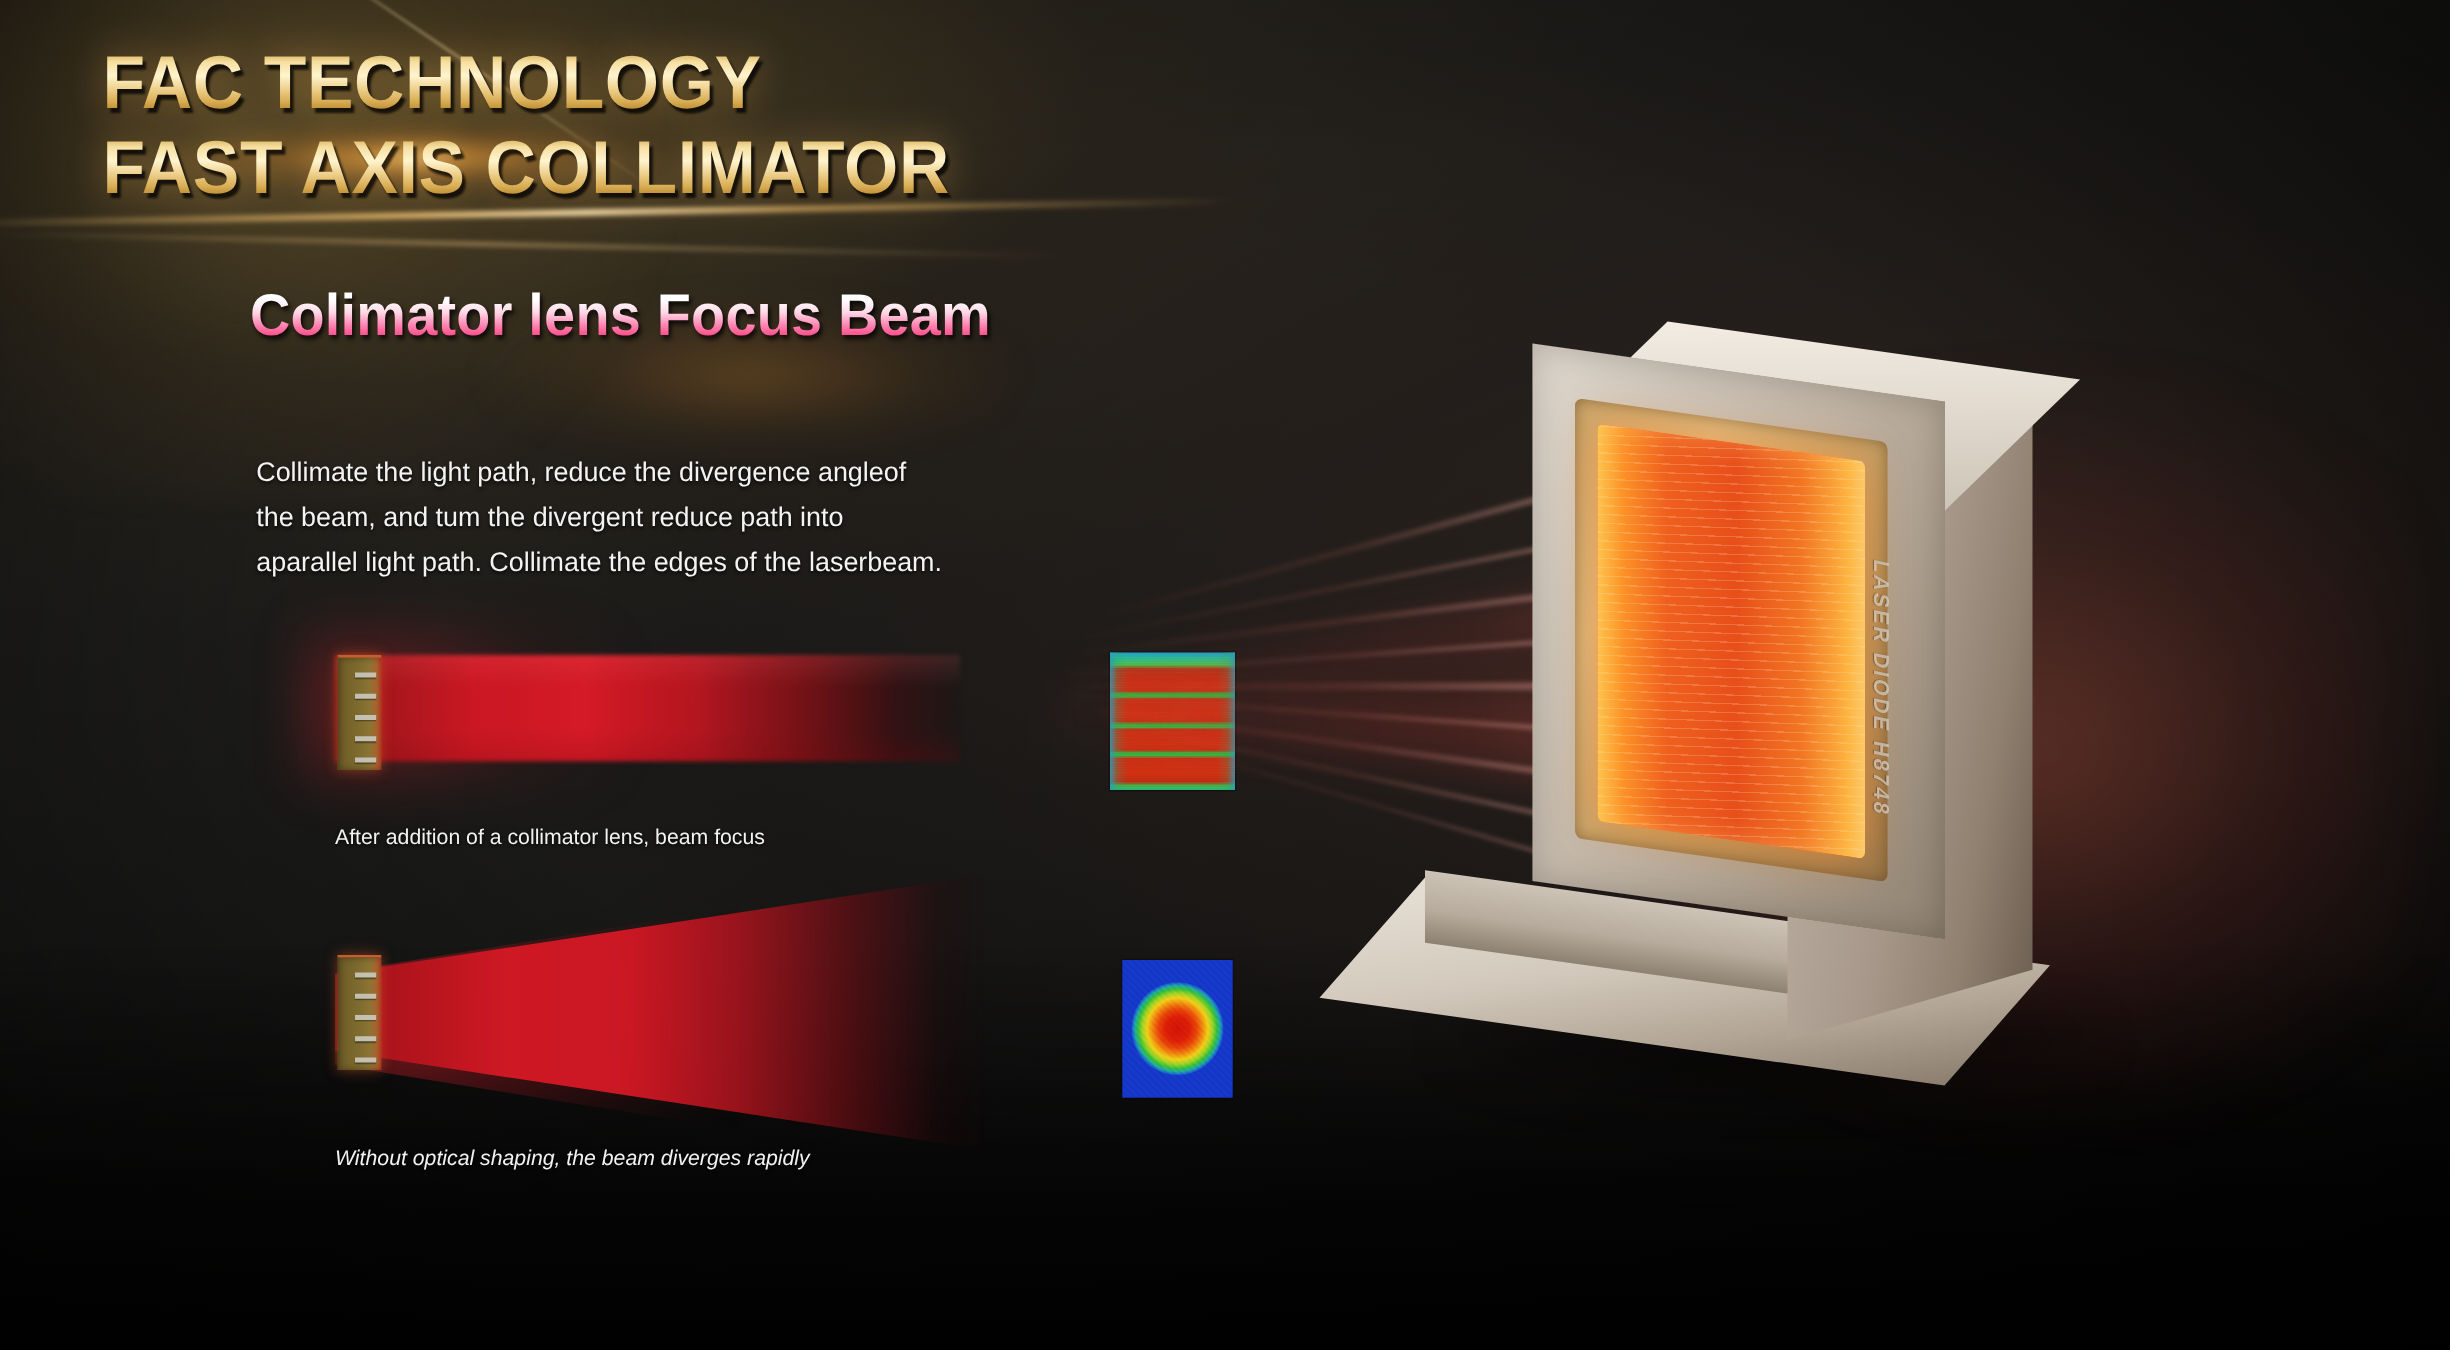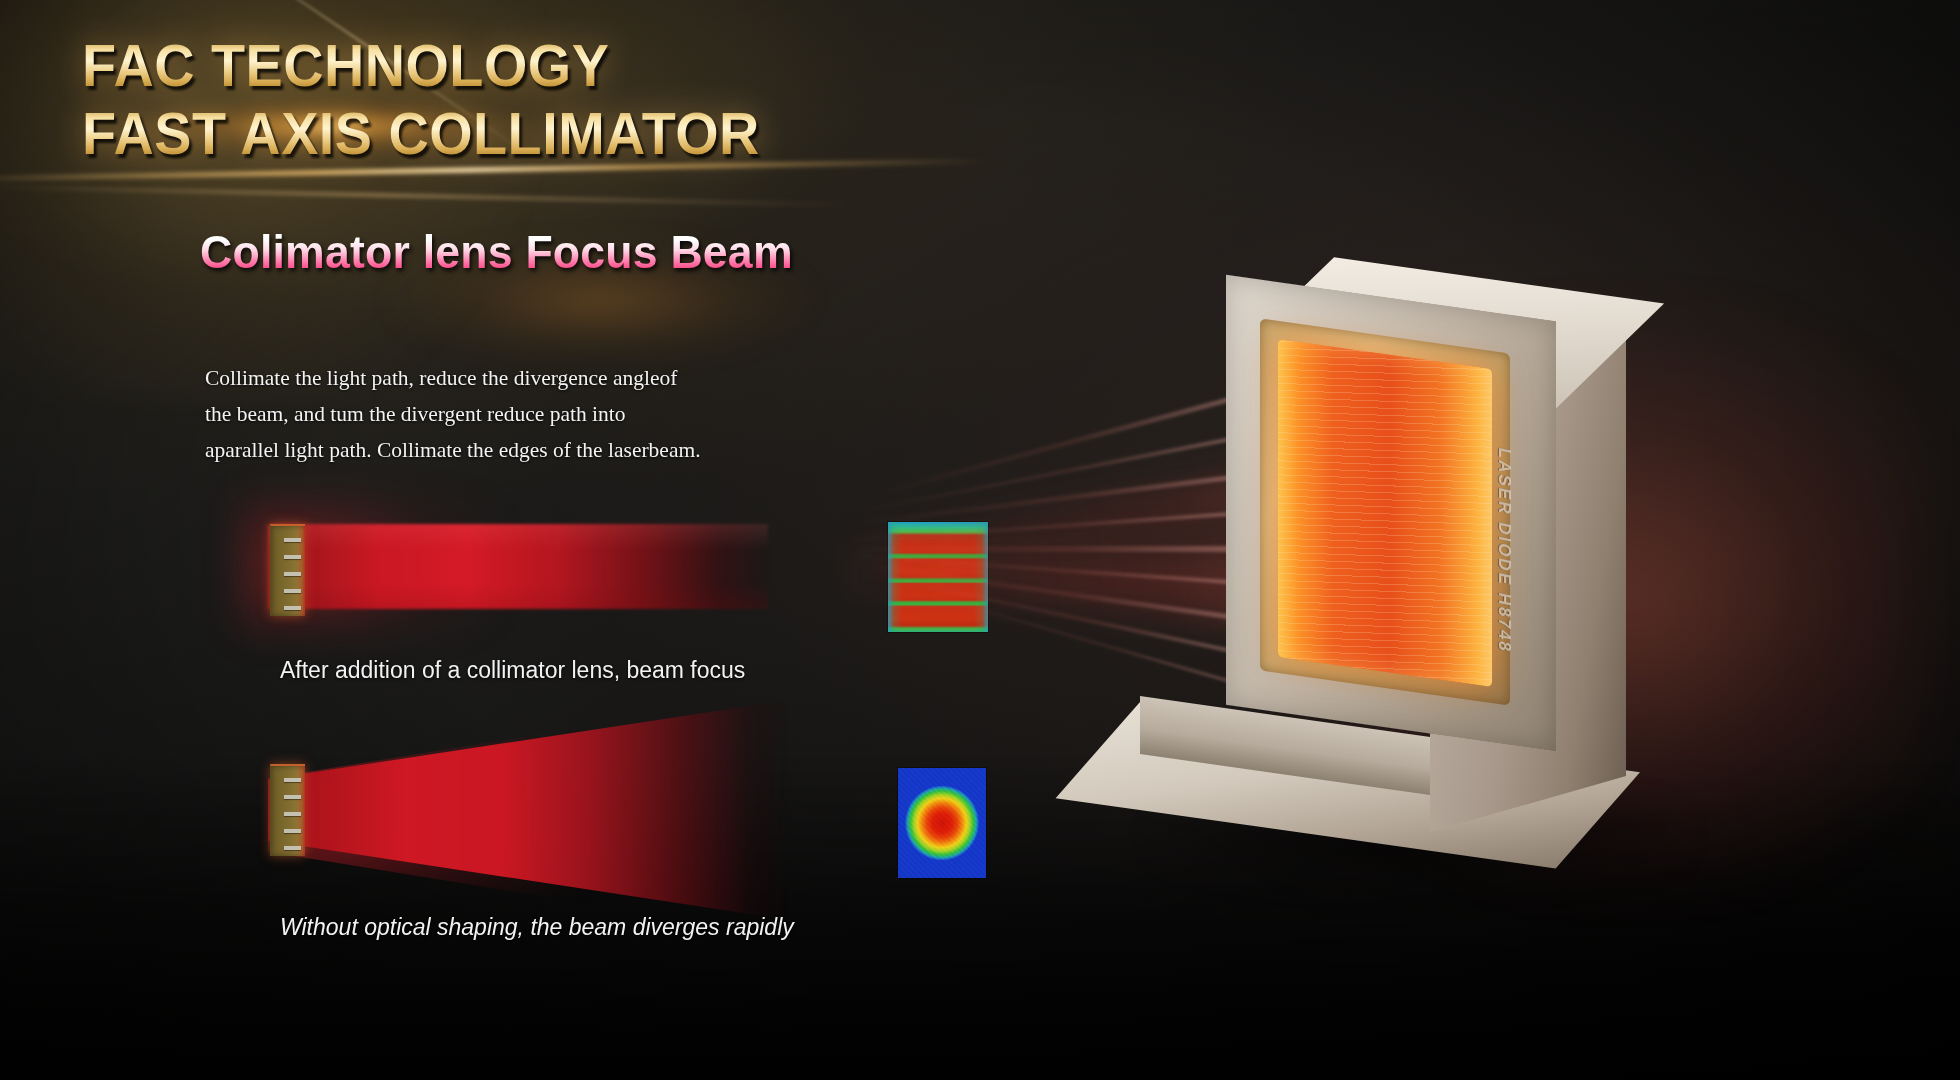--- a/index.html
+++ b/index.html
@@ -168,21 +168,20 @@
   
   .body-copy {
     position: absolute;
     left: 205px; top: 360px;
     width: 780px;
     color: #f3f3f3;
     font-size: 21.5px;
     line-height: 36px;
     font-weight: 400;
     text-shadow: 0 1px 3px rgba(0,0,0,0.85);
-    font-family: Liberation Serif, serif;
   }
   .body-copy div { white-space: nowrap; }
 
   
   .diagram { position: absolute; }
 
   .emitter {
     position: absolute;
     width: 34px;
     background: linear-gradient(to right, #6e5c27 0%, #7d6a2d 45%, #8a7434 72%, #b2622e 92%, #d2452a 100%);
@@ -300,25 +299,24 @@
     position: absolute;
     inset: 0;
     background-image: repeating-linear-gradient(45deg, rgba(255,255,255,0.05) 0 2px, rgba(0,0,0,0.05) 2px 4px);
     mix-blend-mode: overlay;
   }
 
   
   .caption {
     position: absolute;
     color: #f2f2f2;
-    font-size: 23px;
+    font-size: 17px;
     line-height: 28px;
     text-shadow: 0 1px 3px rgba(0,0,0,0.9);
     white-space: nowrap;
-    margin-left: 12px;
   }
 
   
   .product-wrap {
     position: absolute;
     left: 1100px; top: 250px;
     width: 820px; height: 700px;
   }
   .prod-halo {
     position: absolute;

